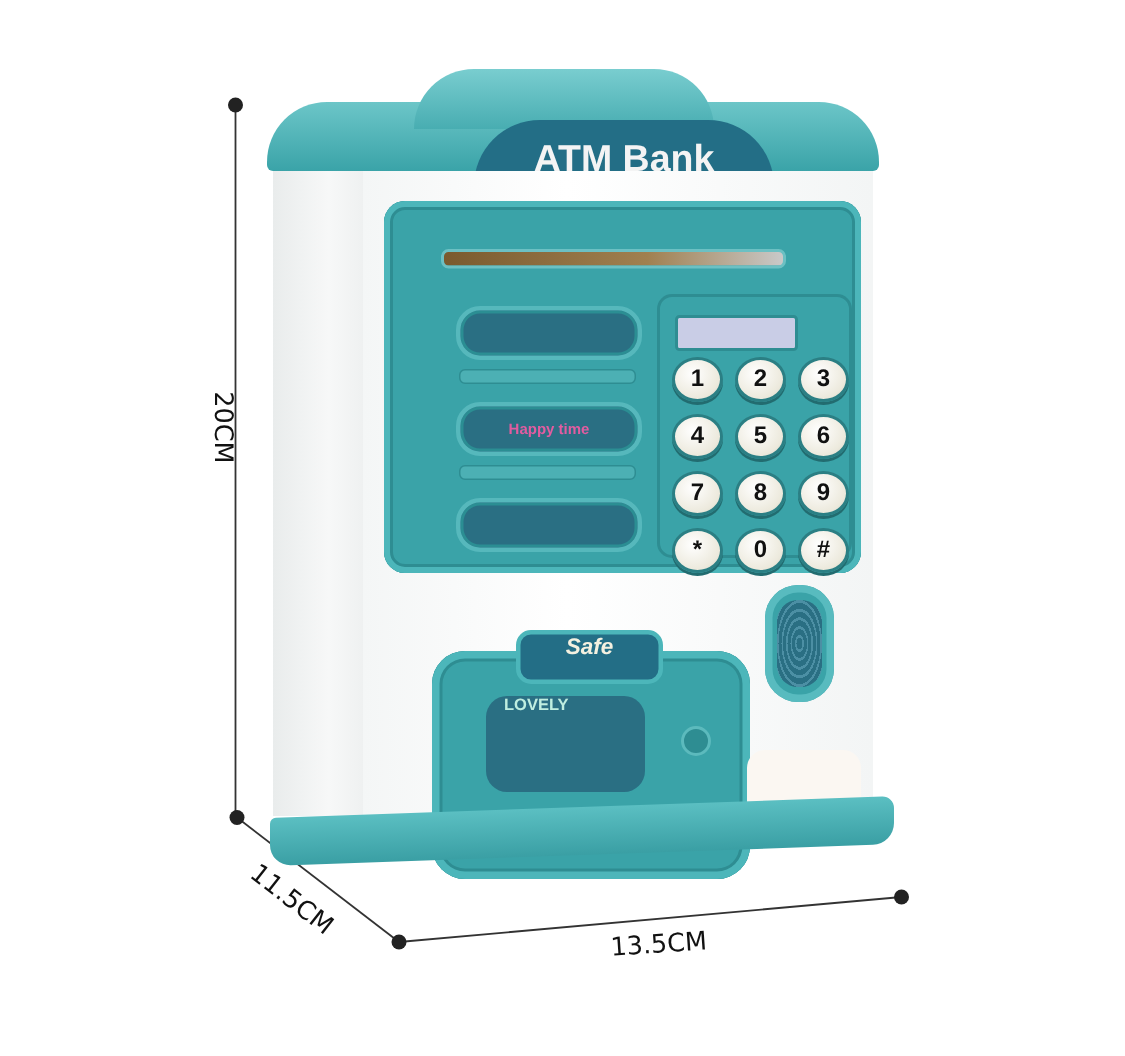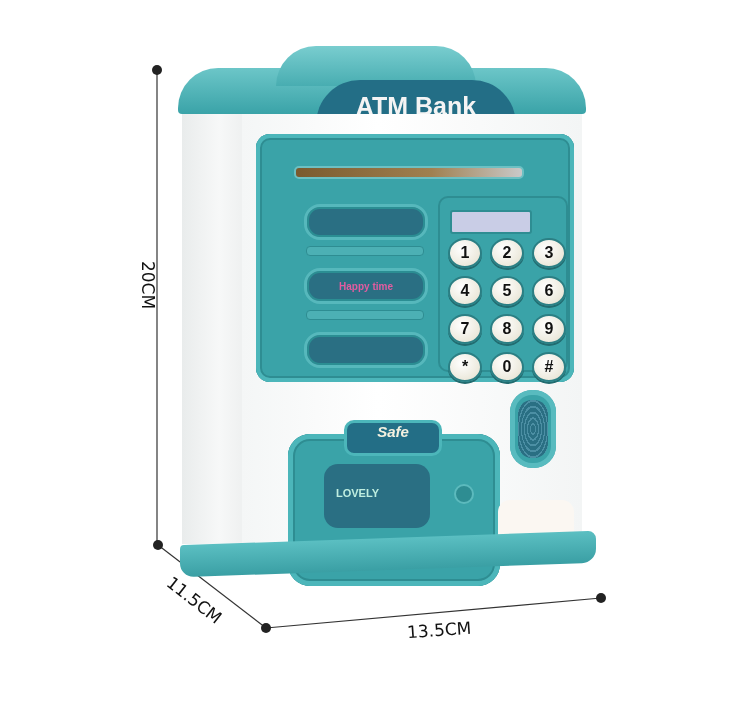--- a/index.html
+++ b/index.html
@@ -67,21 +67,21 @@
     <div class="key">9</div>
     <div class="key">*</div>
     <div class="key">0</div>
     <div class="key">#</div>
   </div>
 
   <div class="abs" style="left:112px;top:388px;width:212px;height:152px;border-radius:22px;background:#3aa3a8;box-shadow:inset 0 0 0 5px #4cb6ba,inset 0 0 0 7px #2e8d92;"></div>
   <div class="abs" style="left:168px;top:374px;width:92px;height:30px;border-radius:10px;background:#236e86;border:3px solid #4cb6ba;display:flex;justify-content:center;">
     <span style="color:#f4f1e0;font-weight:bold;font-size:15px;font-style:italic;">Safe</span>
   </div>
-  <div class="abs" style="left:148px;top:418px;width:106px;height:64px;border-radius:14px;background:#2a6f83;display:flex;align-items:center;padding:0 1px 6px 12px;box-sizing:border-box;">
+  <div class="abs" style="left:148px;top:418px;width:106px;height:64px;border-radius:14px;background:#2a6f83;display:flex;align-items:flex-start;padding:0 1px 6px 12px;box-sizing:border-box;">
     <span style="color:#bfeee0;font-weight:bold;font-size:11px;">LOVELY</span>
   </div>
   <div class="abs" style="left:278px;top:438px;width:16px;height:16px;border-radius:50%;background:#2e8d92;border:2px solid #5cbabd;"></div>
 
   <div class="abs" style="left:334px;top:344px;width:46px;height:78px;border-radius:22px;background:#3aa3a8;box-shadow:inset 0 0 0 5px #58bbbf;display:flex;align-items:center;justify-content:center;">
     <div style="width:30px;height:58px;border-radius:14px;background:repeating-radial-gradient(ellipse at 50% 50%,#2a6f83 0 2px,#4c8fa4 2px 3px);"></div>
   </div>
   <div class="abs" style="left:322px;top:454px;width:76px;height:52px;border-radius:12px;background:#fbf7f2;display:flex;align-items:flex-end;justify-content:center;padding-bottom:3px;box-sizing:border-box;">
     <span style="color:#7a4a2a;font-size:6px;font-style:italic;">fingerprint sensing</span>
   </div>

